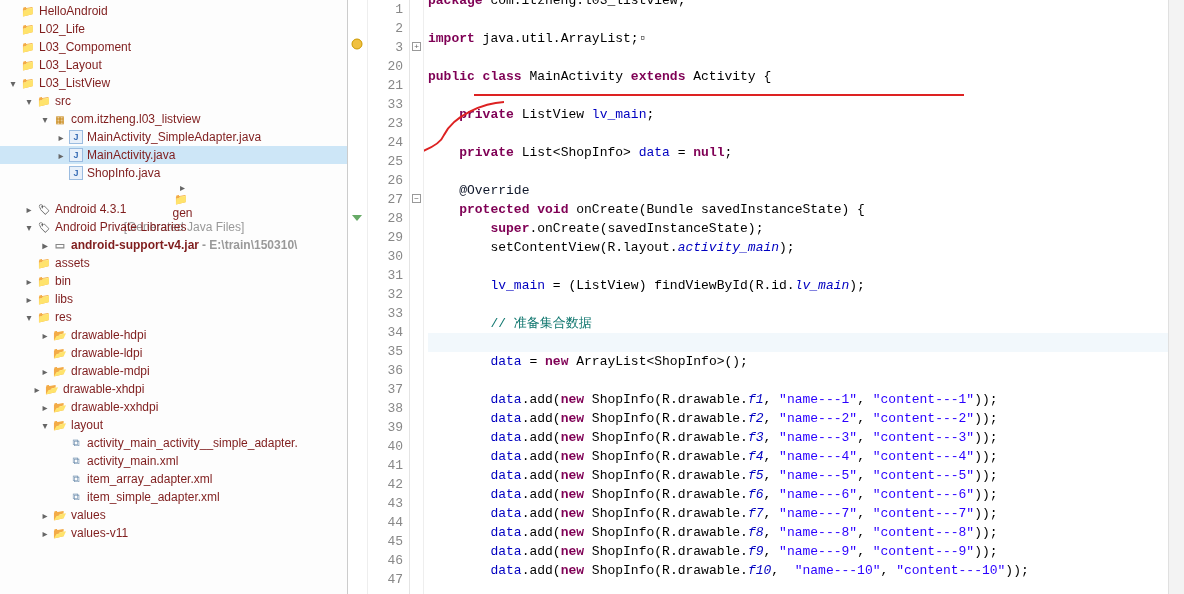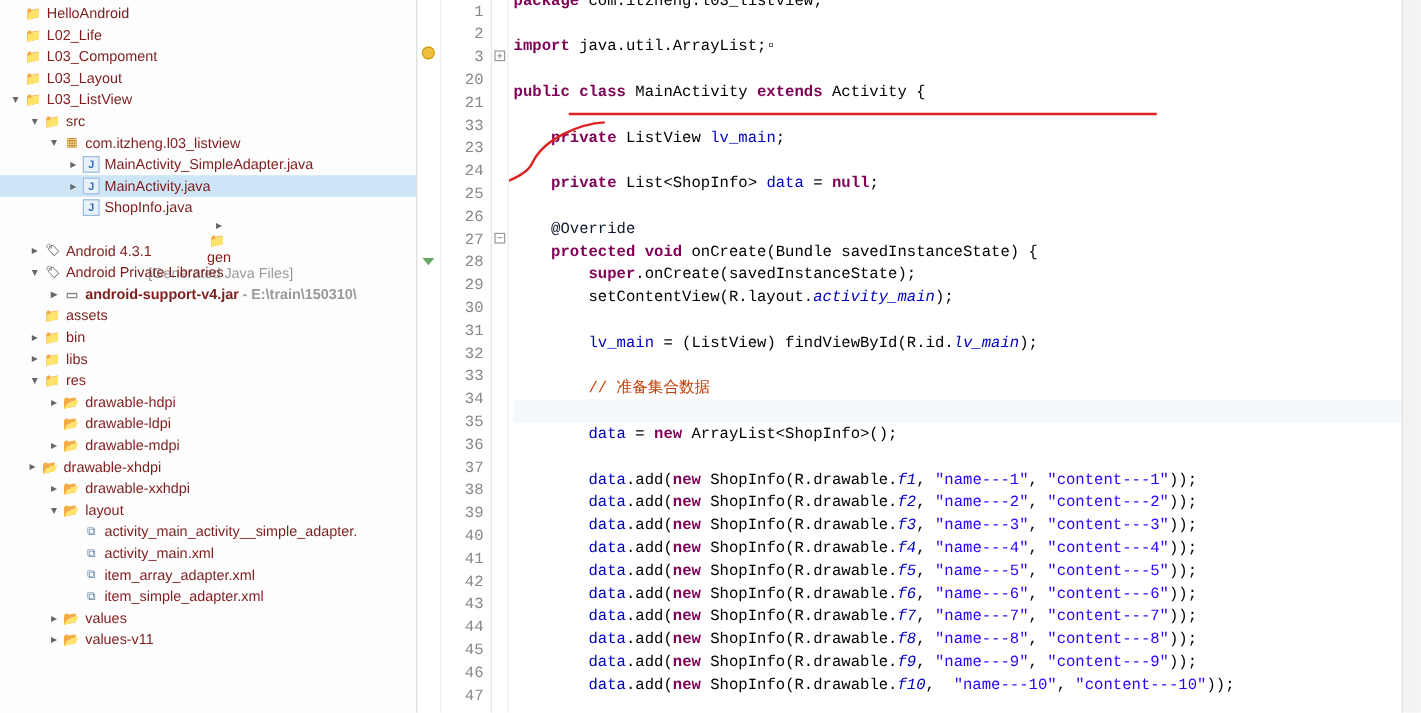--- a/index.html
+++ b/index.html
@@ -29,21 +29,21 @@
   .tree-label.gray { color: #999; margin-left:3px; }
   .editor { flex: 1; display: flex; background: #fff; position: relative; }
   .ruler { width: 20px; background: #fff; border-right: 1px solid #eee; position:relative; }
   .marker { position:absolute; left:3px; width:12px; height:12px; }
   .gutter { width: 42px; background: #fff; color: #888; text-align: right; padding-right: 6px; font-family: Consolas, "Courier New", monospace; font-size: 13px; line-height: 19px; border-right: 1px solid #e4e4e4; }
   .code { flex:1; font-family: Consolas, "Courier New", monospace; font-size: 13px; line-height: 19px; white-space: pre; padding-left: 4px; position:relative; }
   .code-line { height:19px; }
   .code-line.hl { background:#f2f8fc; }
   .kw { color: #7f0055; font-weight: bold; }
   .str { color: #2a00ff; }
-  .com { color: #c2410c; }
+  .com { color: #0f766e; }
   .ann { color: #0f172a; }
   .it { font-style: italic; color:#0000c0; }
   .fld { color:#0000c0; }
   .typ { color:#000; }
   .vscroll { width:16px; background:#f3f3f3; border-left:1px solid #e0e0e0; }
   .folding { width:14px; border-right:1px solid #eee; position:relative; }
   .foldtick { position:absolute; left:2px; width:9px; height:9px; border:1px solid #999; background:#fff; font-size:8px; line-height:7px; text-align:center; color:#666; }
   .codewrap { position:relative; flex:1; overflow:hidden; }
 </style>
 </head>
@@ -151,21 +151,21 @@
       <div class="tree-item" style="padding-left: 38px;">
         <span class="arrow none"></span>
         <span class="ticon folderopen"></span>
         <span class="tree-label">drawable-ldpi</span>
       </div>
       <div class="tree-item" style="padding-left: 38px;">
         <span class="arrow collapsed"></span>
         <span class="ticon folderopen"></span>
         <span class="tree-label">drawable-mdpi</span>
       </div>
-      <div class="tree-item" style="padding-left: 20px;">
+      <div class="tree-item" style="padding-left: 30px;">
         <span class="arrow collapsed"></span>
         <span class="ticon folderopen"></span>
         <span class="tree-label">drawable-xhdpi</span>
       </div>
       <div class="tree-item" style="padding-left: 38px;">
         <span class="arrow collapsed"></span>
         <span class="ticon folderopen"></span>
         <span class="tree-label">drawable-xxhdpi</span>
       </div>
       <div class="tree-item" style="padding-left: 38px;">

